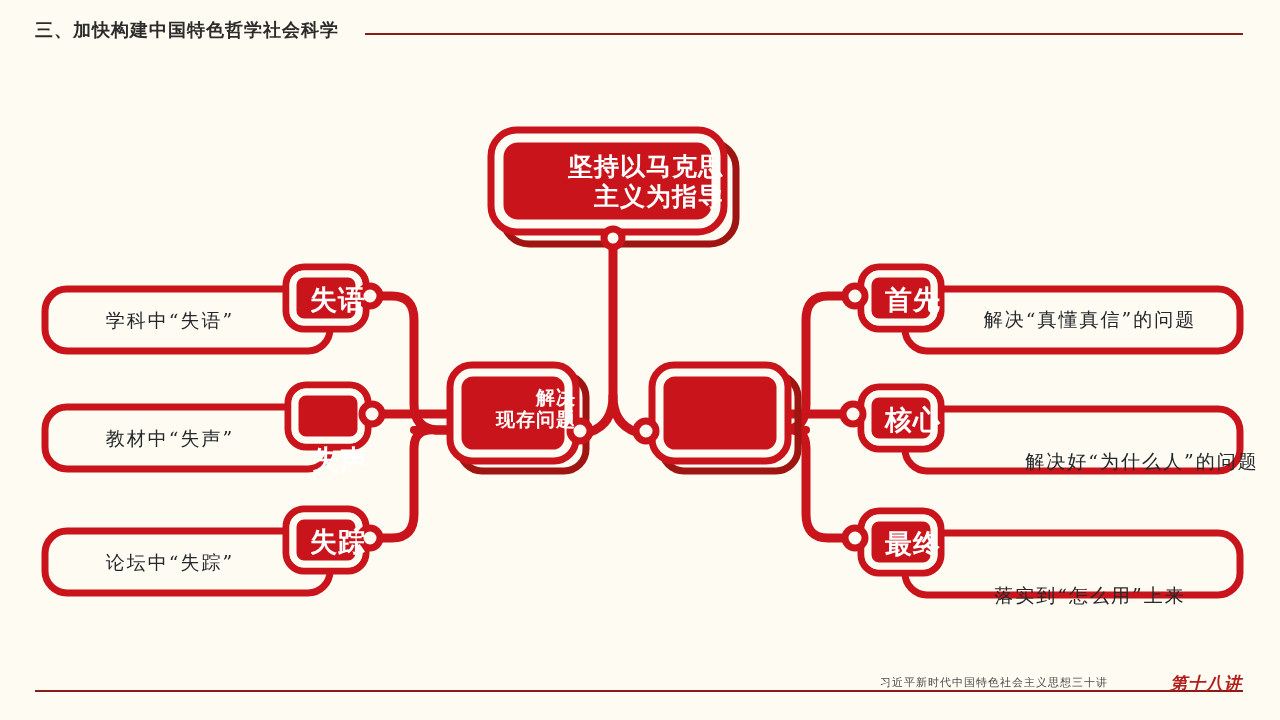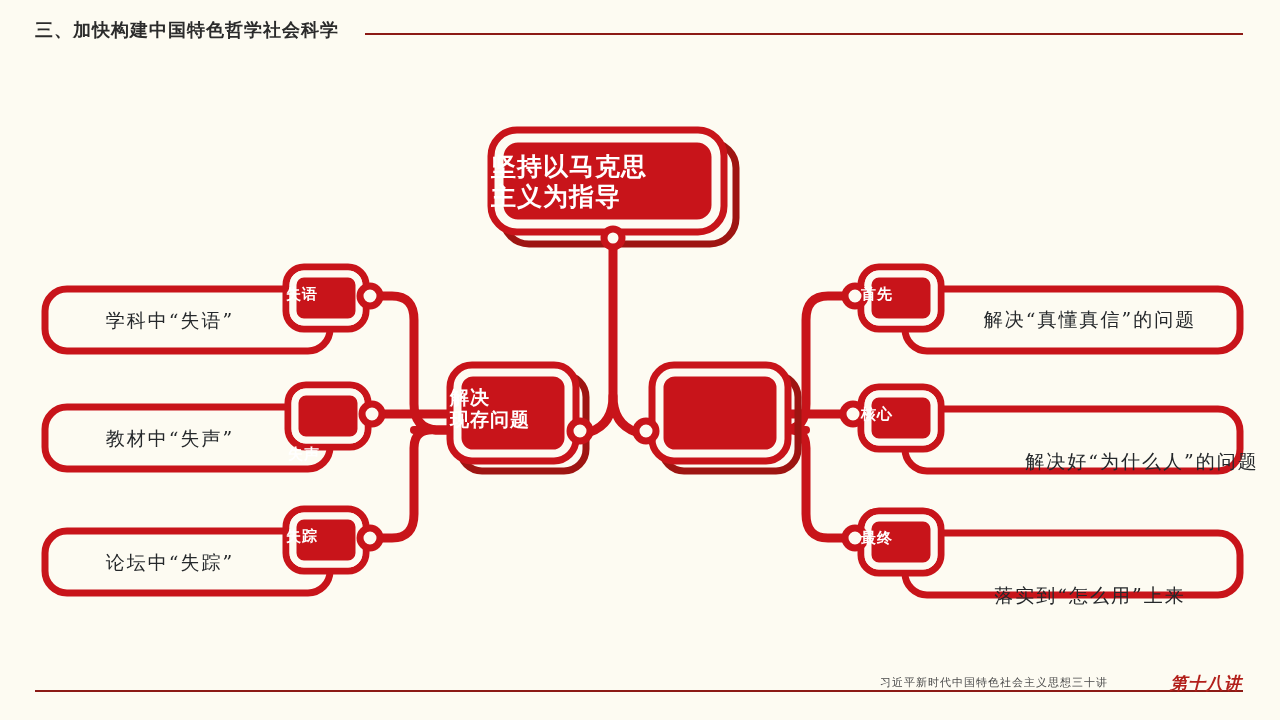--- a/index.html
+++ b/index.html
@@ -38,30 +38,30 @@
     font-family:"DejaVu Serif","Liberation Serif",serif;
     letter-spacing:1px;white-space:nowrap;font-style:italic;
   }
 
   
   #map{position:absolute;left:0;top:0;width:1280px;height:720px;}
 
   
   .lbl{position:absolute;white-space:nowrap;pointer-events:none;}
   .lbl-white{
-    color:#FFFFFF;font-weight:bold;text-align:left;
+    color:#FFFFFF;font-weight:bold;text-align:right;
     line-height:1.18;letter-spacing:1px;
   }
   .lbl-dark{
     color:#25282B;text-align:center;letter-spacing:2px;
     font-family:"DejaVu Serif","Liberation Serif",serif;
   }
   .t-root{font-size:25px;}
   .t-hub{font-size:19px;}
-  .t-badge{font-size:15px;}
+  .t-badge{font-size:27px;}
   .t-leaf{font-size:19px;}
 </style>
 </head>
 <body>
 
 <div id="stage">
 
   <div class="hdr">
     <div class="hdr-title">三、加快构建中国特色哲学社会科学</div>
     <div class="hdr-rule"></div>

